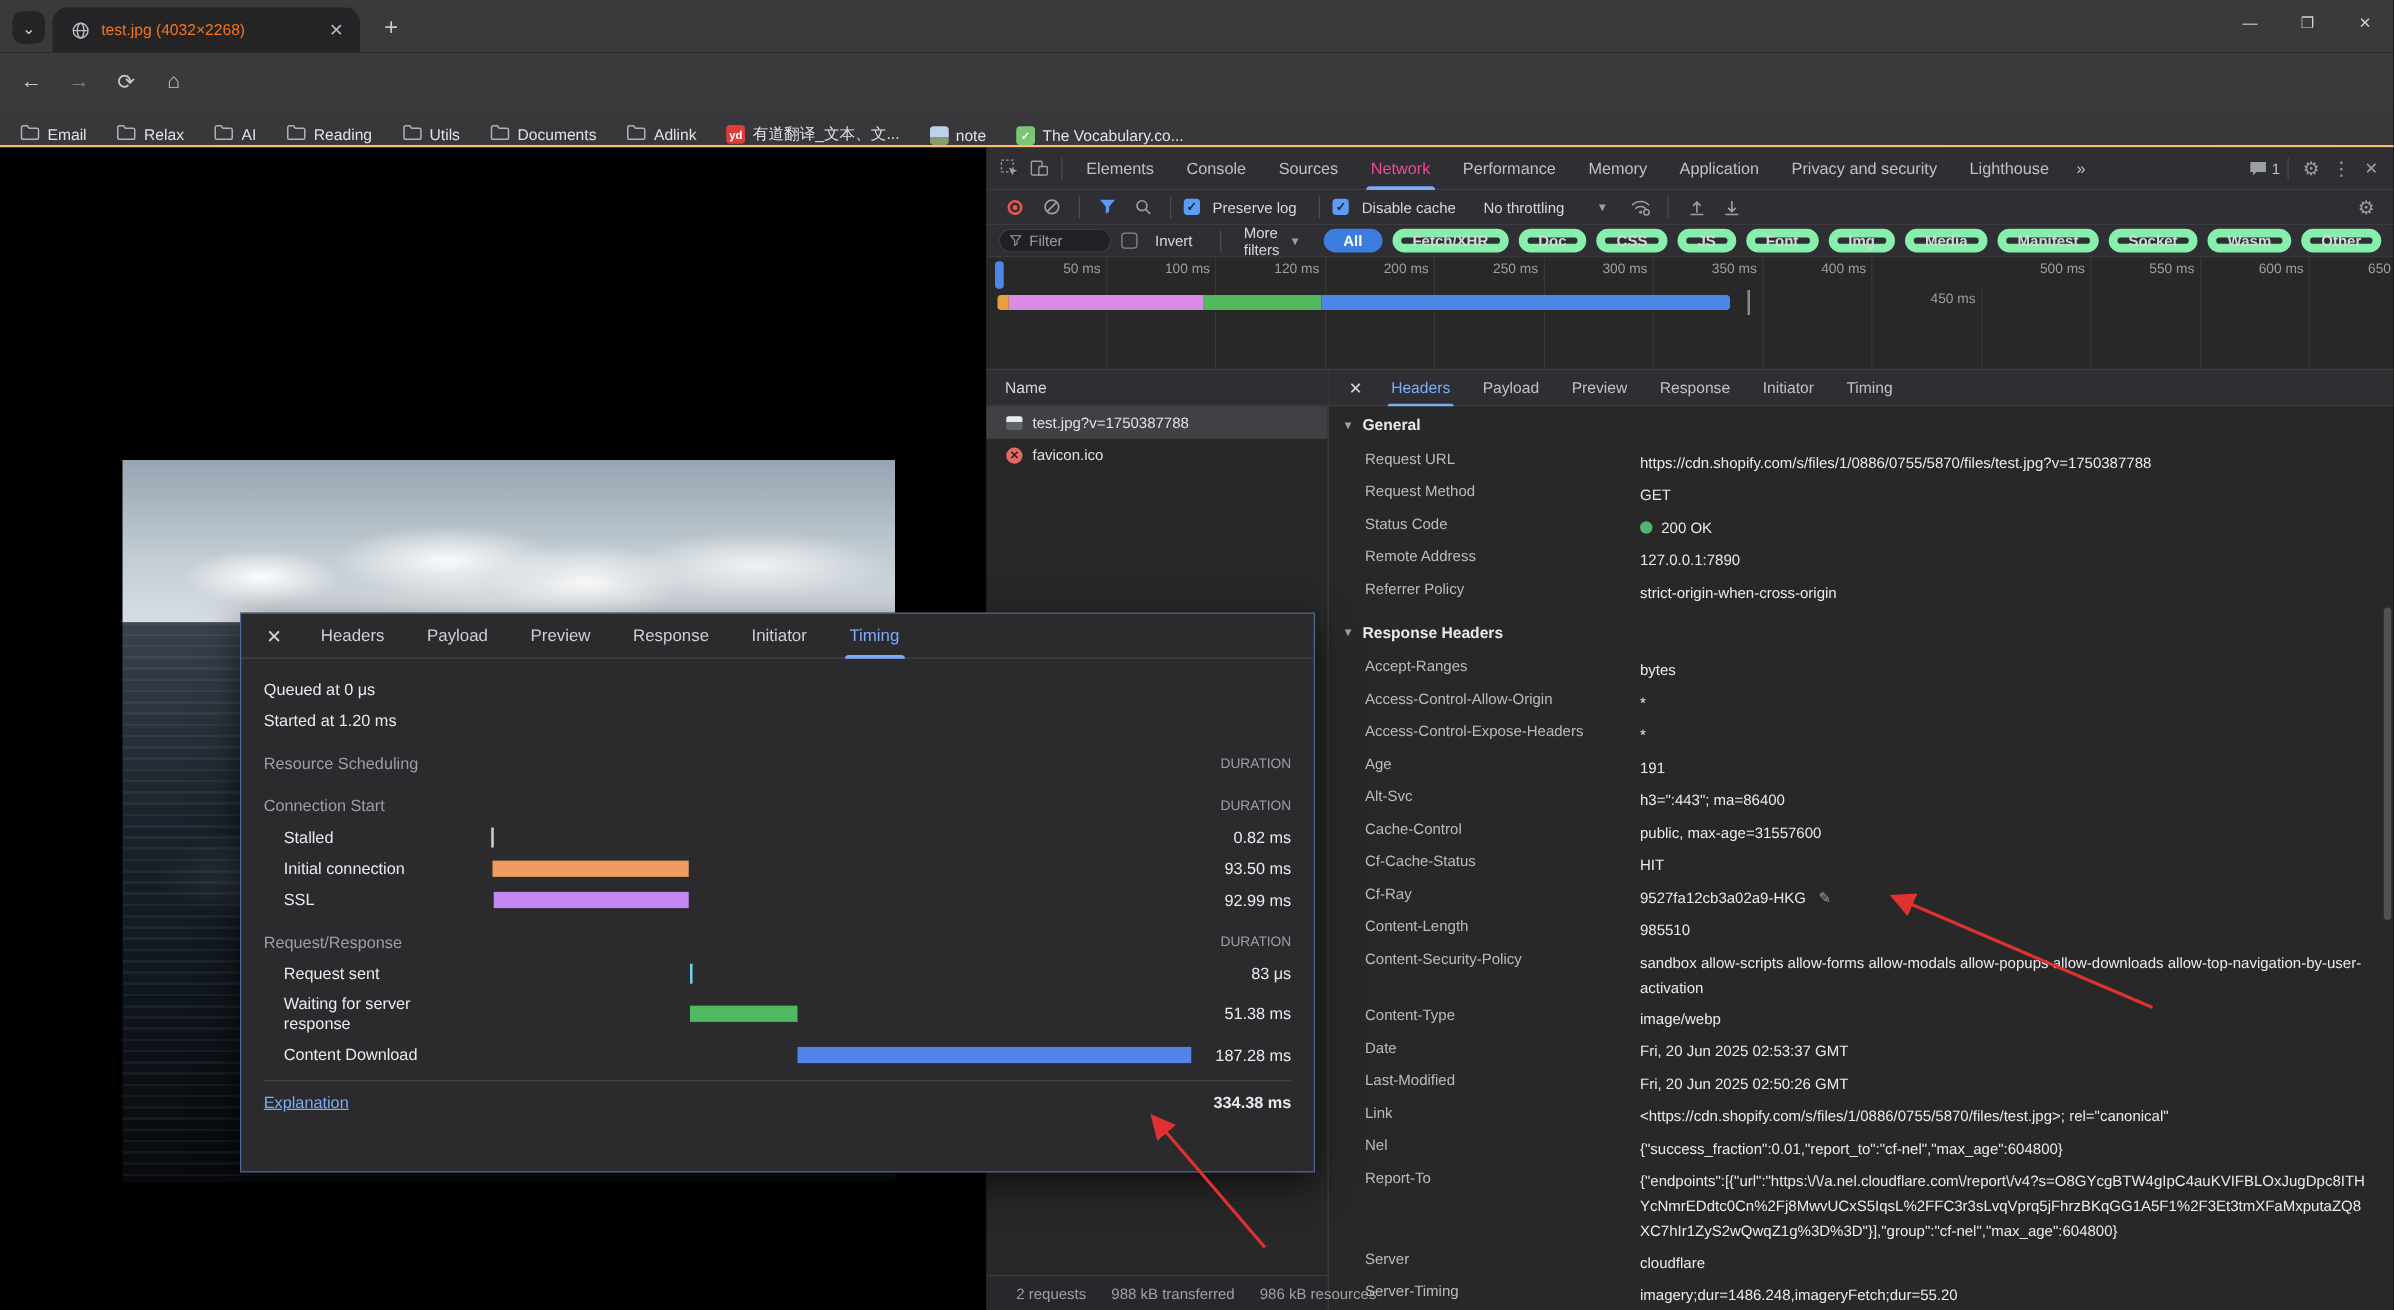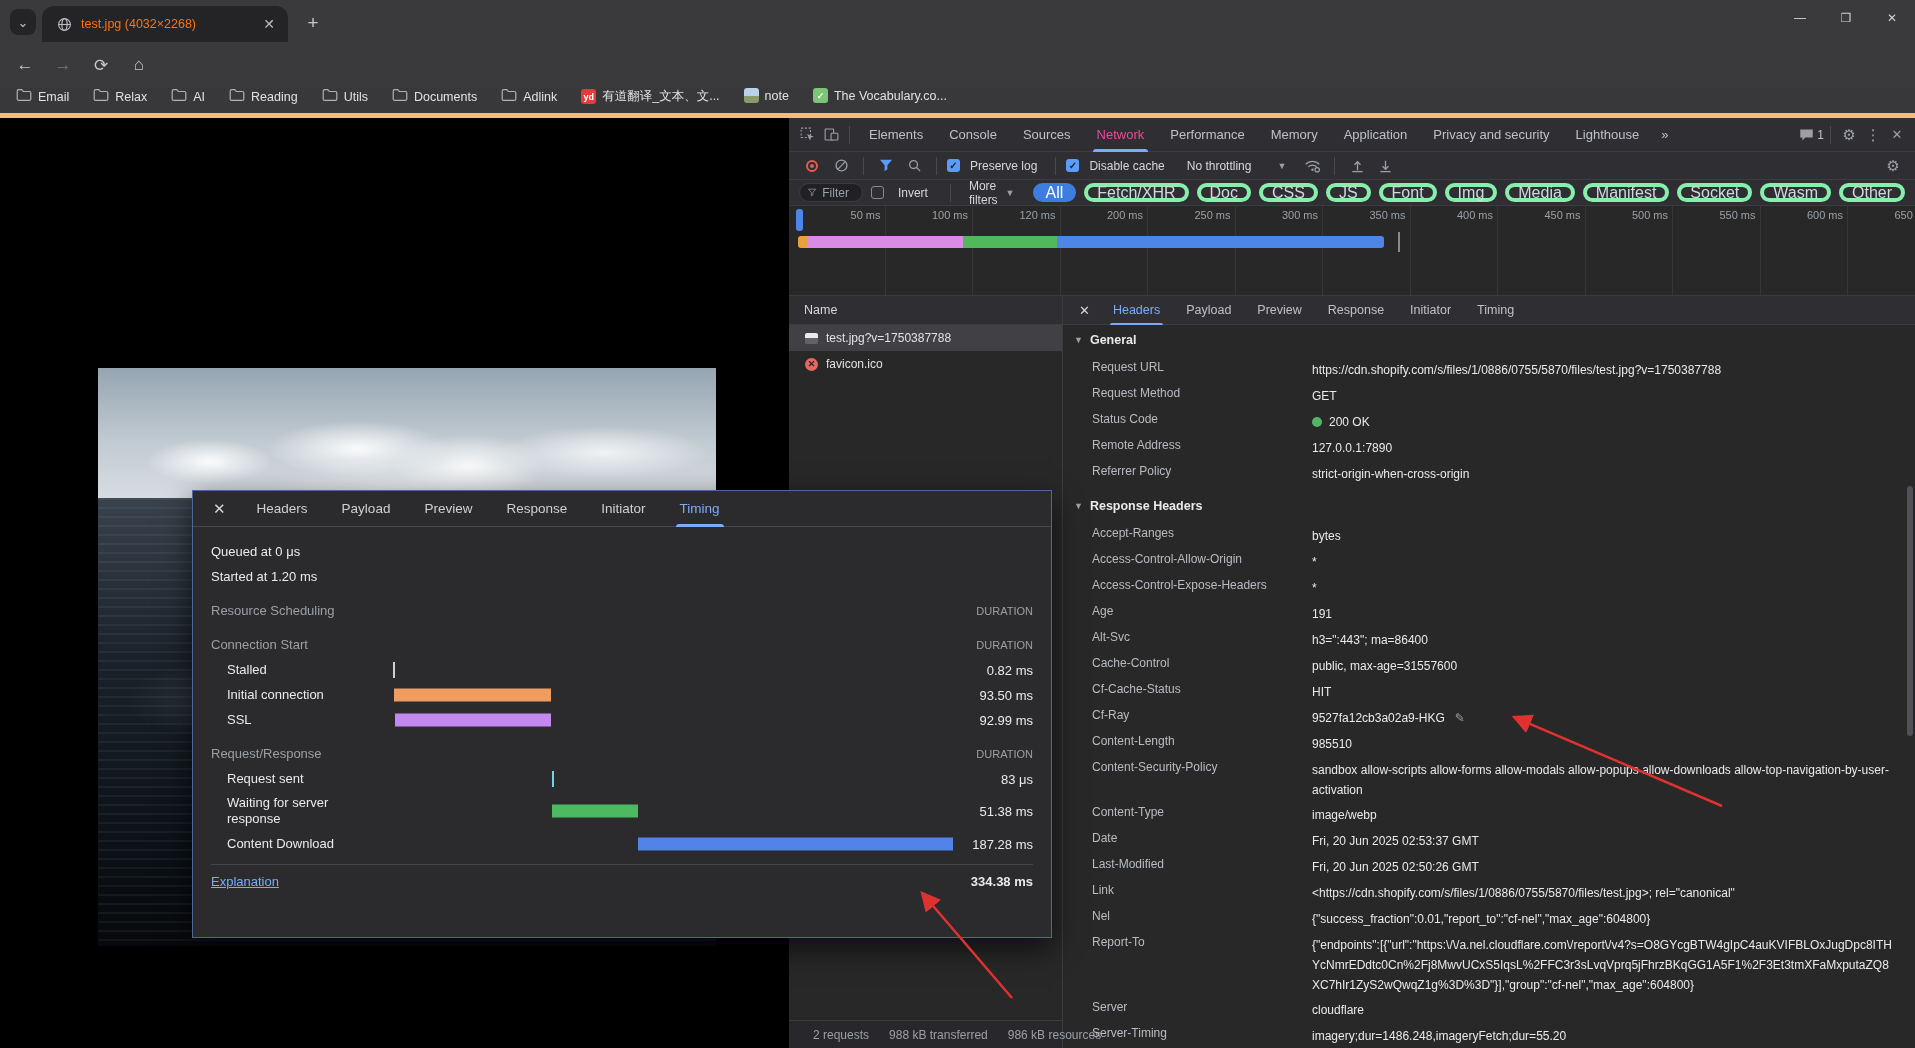--- a/index.html
+++ b/index.html
@@ -19,21 +19,21 @@
 
   .toolbar { position:absolute; left:0; top:42px; width:1915px; height:46px; background:#3a3a3d; }
   .navic { position:absolute; top:10px; width:26px; height:26px; display:flex; align-items:center; justify-content:center; color:#c7c7ca; font-size:17px; }
   .omnibox { position:absolute; left:168px; top:48px; width:1392px; height:33px; background:#242427; border-radius:17px; display:flex; align-items:center; padding:0 12px 0 14px; }
   .omnibox .url { color:#e8eaed; font-size:14px; margin-left:12px; flex:1; white-space:nowrap; overflow:hidden; }
   .obicon { width:26px; display:flex; justify-content:center; align-items:center; }
   .tbicon { position:absolute; top:51px; width:28px; height:28px; display:flex; align-items:center; justify-content:center; color:#c7c7ca; }
   .incog-pill { position:absolute; left:1768px; top:49px; height:31px; padding:0 14px; border-radius:16px; background:#242427; display:flex; align-items:center; gap:7px; color:#e8eaed; font-size:13px; }
   .tsep { position:absolute; top:54px; width:1px; height:20px; background:#5a5a5e; }
 
-  .bookbar { position:absolute; left:0; top:88px; width:1915px; height:30px; background:#38383b; display:flex; align-items:flex-start; padding-left:16px; gap:24px; border-bottom:5px solid #fdba74; }
+  .bookbar { position:absolute; left:0; top:88px; width:1915px; height:30px; background:#38383b; display:flex; align-items:flex-end; padding-left:16px; gap:24px; border-bottom:2px solid #fdba74; }
   .bm { display:flex; align-items:center; gap:6px; color:#dfe1e5; font-size:12.5px; white-space:nowrap; }
   .bm .sq { width:15px; height:15px; border-radius:3px; display:flex; align-items:center; justify-content:center; font-size:9px; font-weight:bold; color:#fff; }
 
   
   .page { position:absolute; left:0; top:118px; width:788px; height:930px; background:#000; overflow:hidden; }
   .photo { position:absolute; left:98px; top:250px; width:618px; height:578px; }
   .photo .sky { position:absolute; left:0; top:0; width:100%; height:130px;
     background:
       radial-gradient(90px 32px at 18% 72%, rgba(255,255,255,.95), rgba(255,255,255,0) 70%),
       radial-gradient(130px 40px at 42% 62%, rgba(255,255,255,.9), rgba(255,255,255,0) 70%),
@@ -66,21 +66,21 @@
   .cb { width:13px; height:13px; border-radius:3px; background:#5b9cf8; color:#202124; font-size:10px; font-weight:bold; display:flex; align-items:center; justify-content:center; flex:none; }
   .cb.empty { background:transparent; border:1.5px solid #8a8a8e; }
   .lbl { color:#d5d7da; font-size:12px; margin:0 8px 0 6px; white-space:nowrap; }
   .ddown { display:flex; align-items:center; gap:26px; color:#d5d7da; margin-left:10px; }
   .caret { color:#9aa0a6; font-size:9px; }
 
   .dt-filterrow { top:62px; height:26px; padding:0 10px; gap:8px; }
   .filterbox { width:318px; height:19px; border-radius:10px; background:#202124; border:1px solid #3c3c40; display:flex; align-items:center; padding:0 8px; gap:6px; }
   .filterbox input { background:transparent; border:none; outline:none; color:#dfe1e5; font-size:12px; width:100%; font-family:"Liberation Sans",sans-serif;}
   .filterbox input::placeholder { color:#9aa0a6; }
-  .chip { height:19px; padding:0 9px; border:4px solid #86efac; border-radius:10px; color:#d5d7da; font-size:16px; display:flex; align-items:center; white-space:nowrap; flex:none;}
+  .chip { height:19px; padding:0 9px; border:7px solid #86efac; border-radius:10px; color:#d5d7da; font-size:12px; display:flex; align-items:center; white-space:nowrap; flex:none;font-weight:bold;}
   .chip.active { background:#3e7de0; border-color:#3e7de0; color:#fff; }
 
   .dt-overview { position:absolute; left:0; top:88px; right:0; height:90px; border-bottom:1px solid #3c3c40; overflow:hidden; background:#282828;}
   .rcell { position:absolute; top:0; bottom:0; border-right:1px solid #37373a; }
   .rcell span { position:absolute; top:3px; right:4px; font-size:11px; color:#9aa0a6; }
   .ovseg { position:absolute; top:30px; height:12px; }
   .ovmark { position:absolute; left:7px; top:3px; width:7px; height:22px; border-radius:3px; background:#4e86e8; }
   .ovend { position:absolute; top:26px; width:2px; height:20px; background:#8a8a8e; }
 
   .nethead { position:absolute; left:0; top:178px; width:273px; height:29px; background:#2f2f33; border-bottom:1px solid #3c3c40; display:flex; align-items:center; padding-left:15px; color:#d5d7da; font-size:12.5px; }
@@ -436,21 +436,21 @@
         </div>
         <div class="rcell" style="left: 446.5px; width: 87.5px;">
           <span>300 ms</span>
         </div>
         <div class="rcell" style="left: 534px; width: 87.5px;">
           <span>350 ms</span>
         </div>
         <div class="rcell" style="left: 621.5px; width: 87.5px;">
           <span>400 ms</span>
         </div>
-        <div class="rcell" style="left: 709px; width: 87.5px;">
+        <div class="rcell" style="left: 709px; width: 87.5px; margin-top: 24px;">
           <span>450 ms</span>
         </div>
         <div class="rcell" style="left: 796.5px; width: 87.5px;">
           <span>500 ms</span>
         </div>
         <div class="rcell" style="left: 884px; width: 87.5px;">
           <span>550 ms</span>
         </div>
         <div class="rcell" style="left: 971.5px; width: 87.5px;">
           <span>600 ms</span>

